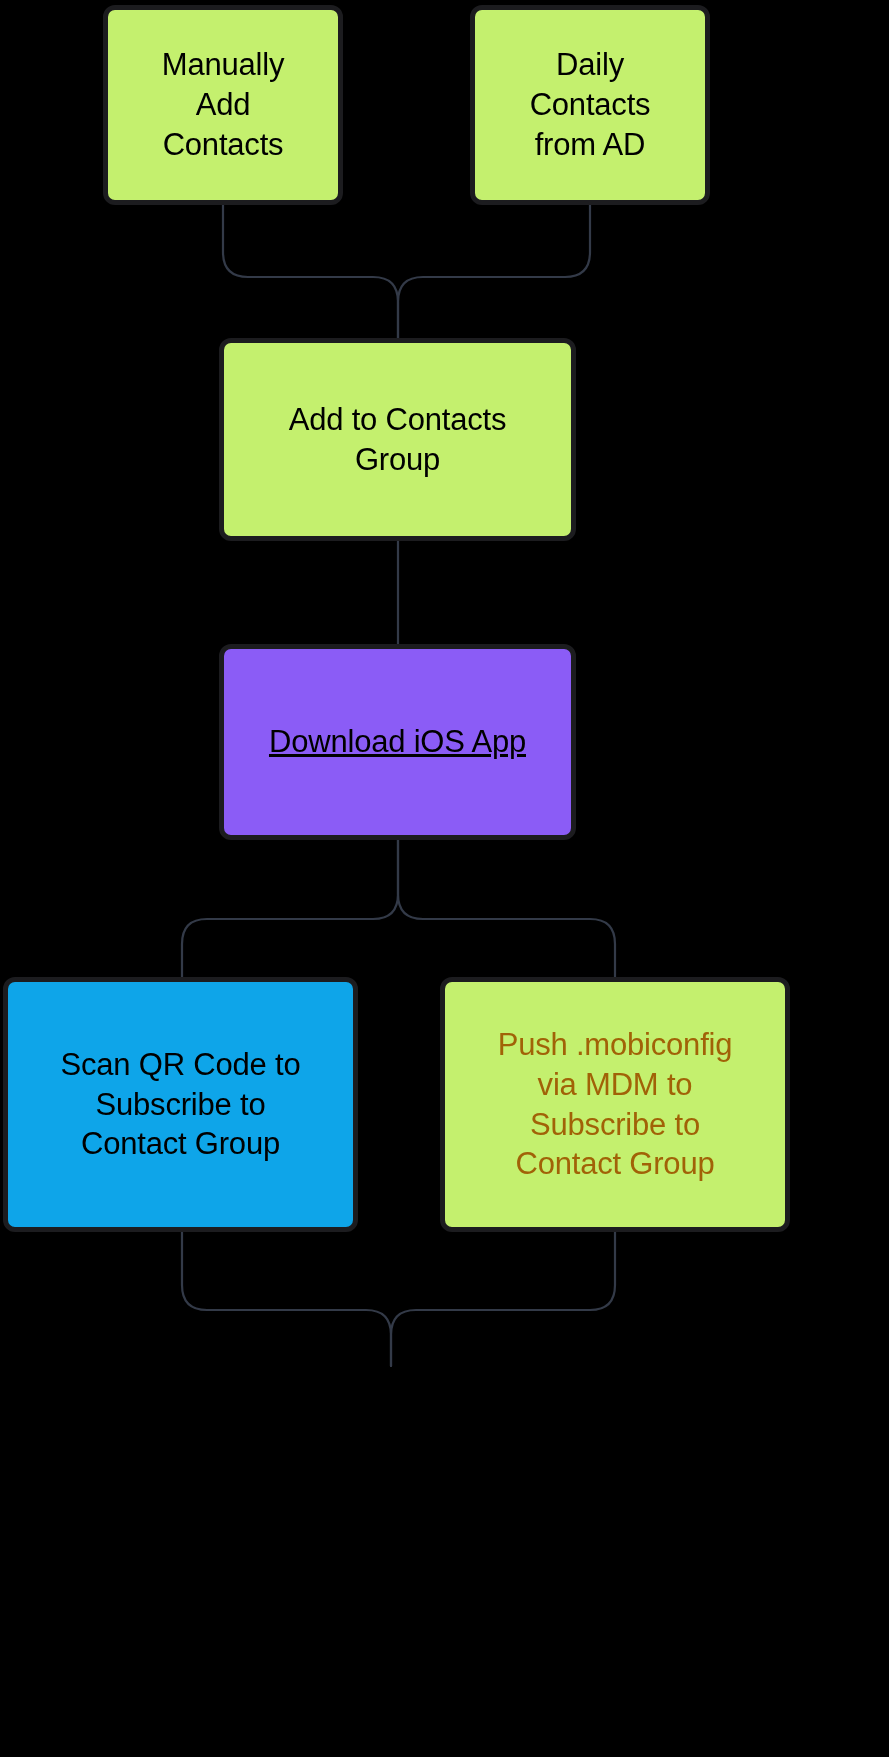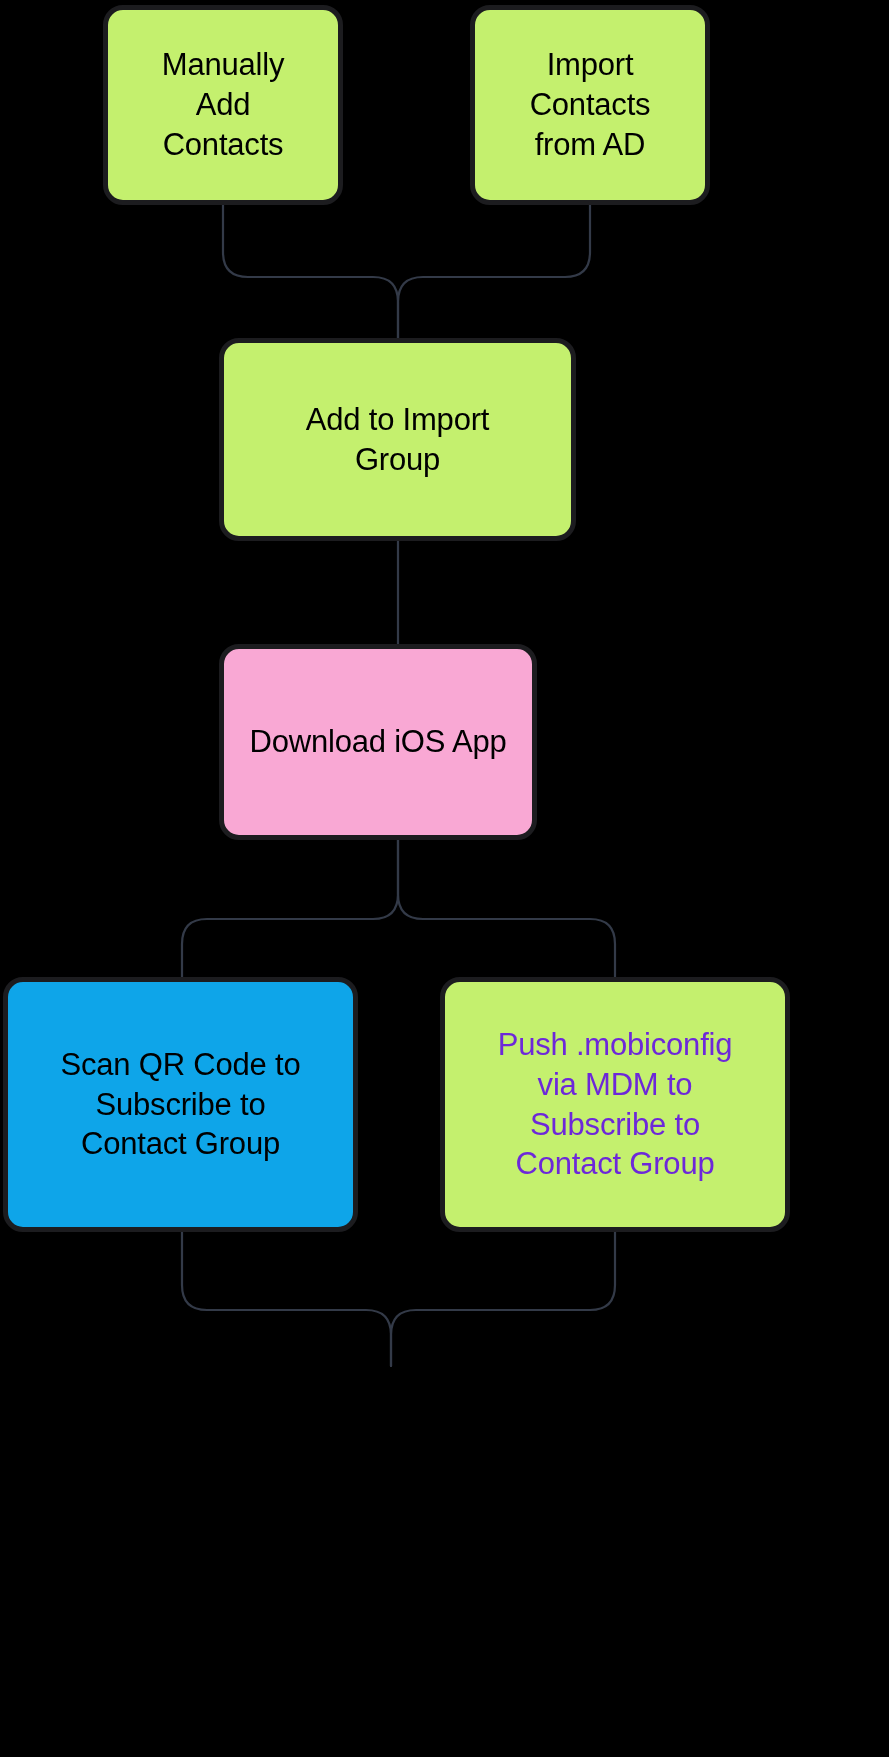--- a/index.html
+++ b/index.html
@@ -33,21 +33,21 @@
     stroke: #333a48;
     stroke-width: 2.2px;
     stroke-linecap: round;
     stroke-linejoin: round;
   }
   .node-box {
     position: absolute;
     box-sizing: border-box;
     background: #c4f06e;
     border: 5px solid #1c1c1f;
-    border-radius: 20px;
+    border-radius: 12px;
     display: flex;
     align-items: center;
     justify-content: center;
     text-align: center;
     color: #000000;
     font-family: "Liberation Sans", sans-serif;
     font-size: 31px;
     line-height: 1.28;
     letter-spacing: -0.2px;
     padding: 4px 10px;
@@ -69,32 +69,32 @@
       <path class="edge-path" d="M 398,840 L 398,894 Q 398,919 423,919 L 590,919 Q 615,919 615,944 L 615,977" style="stroke: rgb(51, 58, 72);"></path>
       <path class="edge-path" d="M 182,1232 L 182,1285 Q 182,1310 207,1310 L 366,1310 Q 391,1310 391,1335 L 391,1366" style="stroke: rgb(51, 58, 72);"></path>
       <path class="edge-path" d="M 615,1232 L 615,1285 Q 615,1310 590,1310 L 416,1310 Q 391,1310 391,1335 L 391,1366" style="stroke: rgb(51, 58, 72);"></path>
     </g>
   </svg>
 
   <div class="node-box" style="left: 103px; top: 5px; width: 240px; height: 200px; background: rgb(196, 240, 110); border-color: rgb(28, 28, 31); color: rgb(0, 0, 0);">Manually
 Add
 Contacts</div>
 
-  <div class="node-box" style="left: 470px; top: 5px; width: 240px; height: 200px; background: rgb(196, 240, 110); border-color: rgb(28, 28, 31); color: rgb(0, 0, 0);">Import
+  <div class="node-box" style="left: 470px; top: 5px; width: 240px; height: 200px; background: rgb(196, 240, 110); border-color: rgb(28, 28, 31); color: rgb(0, 0, 0);">Daily
 Contacts
 from AD</div>
 
-  <div class="node-box" style="left: 219px; top: 338px; width: 357px; height: 203px; background: rgb(196, 240, 110); border-color: rgb(28, 28, 31); color: rgb(0, 0, 0);">Add to Import
+  <div class="node-box" style="left: 219px; top: 338px; width: 357px; height: 203px; background: rgb(196, 240, 110); border-color: rgb(28, 28, 31); color: rgb(0, 0, 0);">Add to Contacts
 Group</div>
 
-  <div class="node-box" style="left: 219px; top: 644px; width: 318px; height: 196px; background: #f9a8d4; border-color: rgb(28, 28, 31); color: rgb(0, 0, 0);">Download iOS App</div>
+  <div class="node-box" style="left: 219px; top: 644px; width: 357px; height: 196px; background: #8b5cf6; border-color: rgb(28, 28, 31); color: rgb(0, 0, 0); text-decoration: underline;">Download iOS App</div>
 
   <div class="node-box" style="left: 3px; top: 977px; width: 355px; height: 255px; background: #0ea5e9; border-color: rgb(28, 28, 31); color: rgb(0, 0, 0);">Scan QR Code to
 Subscribe to
 Contact Group</div>
 
-  <div class="node-box" style="left: 440px; top: 977px; width: 350px; height: 255px; background: rgb(196, 240, 110); border-color: rgb(28, 28, 31); color: #6d28d9;">Push .mobiconfig
+  <div class="node-box" style="left: 440px; top: 977px; width: 350px; height: 255px; background: rgb(196, 240, 110); border-color: rgb(28, 28, 31); color: #a16207;">Push .mobiconfig
 via MDM to
 Subscribe to
 Contact Group</div>
 
 
 </div>
 
 </body></html>

